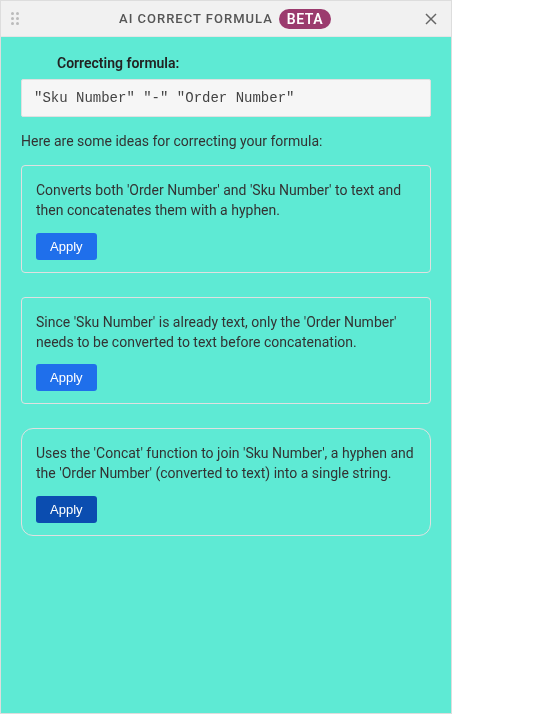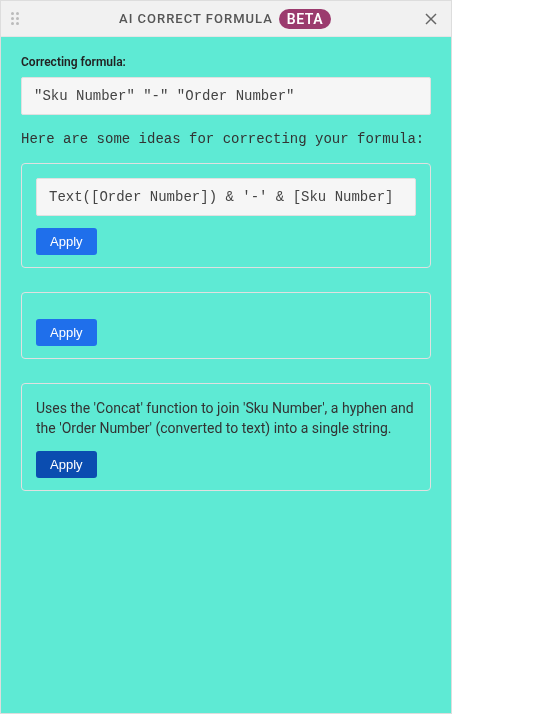--- a/index.html
+++ b/index.html
@@ -75,41 +75,41 @@
     cursor: pointer;
     color: #666;
     font-size: 16px;
   }
   .content {
     padding: 18px 20px;
     flex: 1;
     overflow-y: auto;
   }
   .section-label {
-    font-size: 12px;
+    font-size: 14px;
     font-weight: 600;
     color: #222;
     margin-bottom: 8px;
+    margin-left: 36px;
   }
   .code-box {
     background: #f6f6f6;
     border: 1px solid #e0e0e0;
     padding: 10px 12px;
     font-family: "Courier New", Courier, monospace;
     font-size: 14px;
     color: #444;
     white-space: pre;
     overflow-x: auto;
     border-radius: 2px;
   }
   .intro-text {
     font-size: 14px;
     color: #333;
     margin: 16px 0 16px 0;
-    font-family: Liberation Mono, monospace;
   }
   .suggestion-card {
     border: 1px solid #e0e0e0;
     border-radius: 4px;
     padding: 14px 14px 12px 14px;
     margin-bottom: 24px;
   }
   .suggestion-desc {
     font-size: 14px;
     color: #333;
@@ -163,33 +163,34 @@
         </svg>
     </div>
   </div>
 
   <div class="content">
     <div class="section-label">Correcting formula:</div>
     <div class="code-box">"Sku Number" "-" "Order Number"</div>
     <div class="intro-text">Here are some ideas for correcting your formula:</div>
 
     <div class="suggestion-card">
-      <div class="code-box">Text([Order Number]) &amp; '-' &amp; [Sku Number]</div>
+      <div class="suggestion-desc">Converts both 'Order Number' and 'Sku Number' to text and then concatenates them with a hyphen.</div>
       <div class="apply-row">
         <button class="apply-btn">Apply</button>
       </div>
     </div>
 
     <div class="suggestion-card">
+      <div class="suggestion-desc">Since 'Sku Number' is already text, only the 'Order Number' needs to be converted to text before concatenation.</div>
       <div class="apply-row">
         <button class="apply-btn">Apply</button>
       </div>
     </div>
 
-    <div class="suggestion-card" style="position:relative;">
+    <div class="suggestion-card" style="position:relative;border-radius:12px;">
       <div class="suggestion-desc">Uses the 'Concat' function to join 'Sku Number', a hyphen and the 'Order Number' (converted to text) into a single string.</div>
       <div class="apply-row">
         <button class="apply-btn pressed">Apply</button>
       </div>
       <svg class="cursor-overlay" style="left:487px; top:130px;" width="18" height="22" viewBox="0 0 18 22">
         <path d="M4 2 L4 15 L7 12 L9.5 17 L12 16 L9.5 11 L14 11 Z" fill="#fff" stroke="#000" stroke-width="1"></path>
       </svg>
     </div>
 
   </div>

